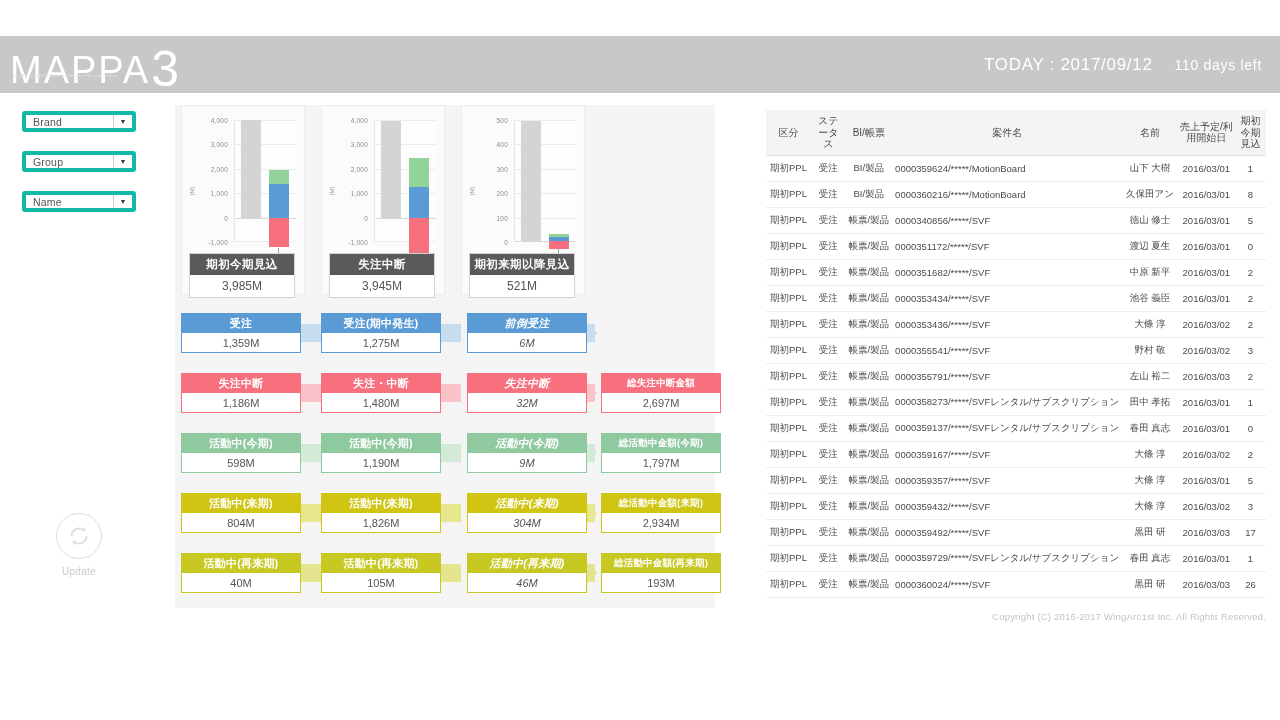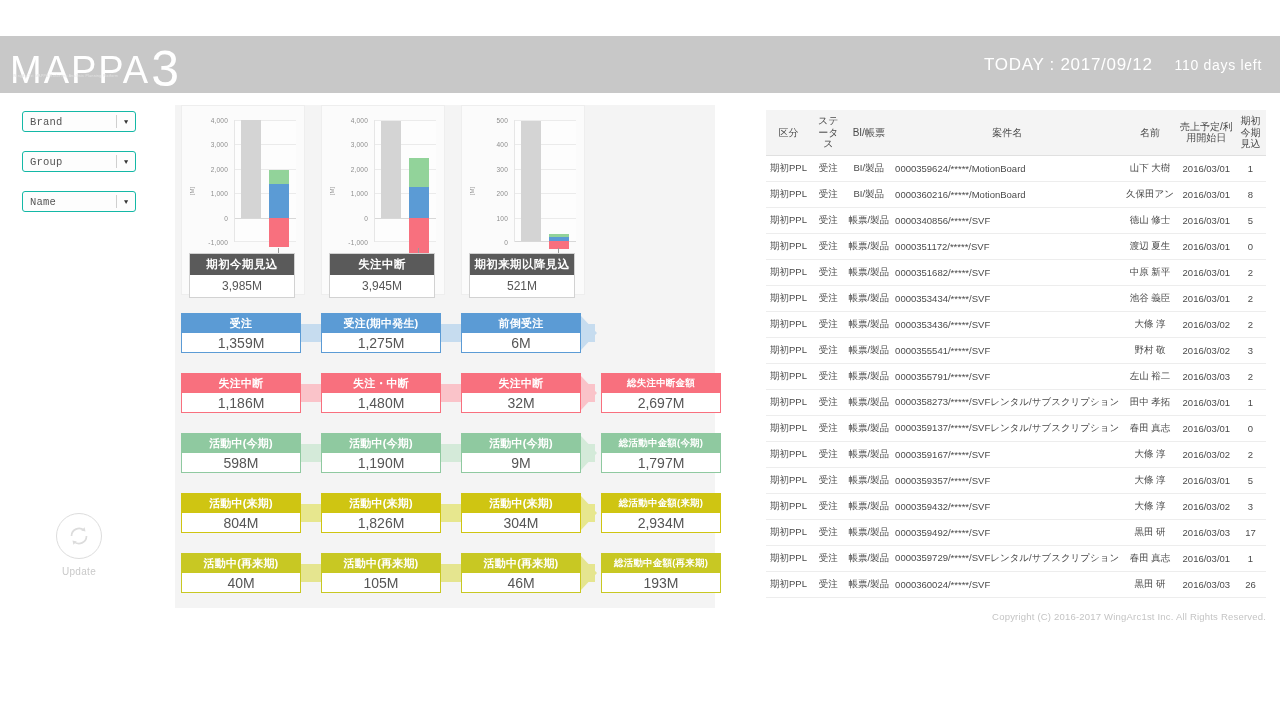--- a/index.html
+++ b/index.html
@@ -34,22 +34,22 @@
     display: flex; align-items: center; gap: 22px;
     color: #ffffff;
   }
   .today-label { font-size: 17px; letter-spacing: .7px; }
   .days-left { font-size: 14px; letter-spacing: .7px; }
 
   
   .sidebar { position: absolute; left: 0; top: 93px; width: 168px; height: 627px; background: #fff; }
   .select-box {
     position: absolute; left: 22px; width: 114px; height: 21px;
-    background: #fdfdfd; border: 1px solid #14b8a6; border-radius: 3px;
-    display: flex; align-items: center; font-family: Liberation Mono, monospace;
+    background: #fdfdfd; border: 4px solid #14b8a6; border-radius: 3px;
+    display: flex; align-items: center;
   }
   .select-box:nth-of-type(1) { top: 18px; }
   .select-label {
     flex: 1; padding-left: 7px; font-size: 10.5px; color: #555; letter-spacing: .2px;
   }
   .select-div { width: 1px; height: 13px; background: #cfcfcf; }
   .select-arrow {
     width: 18px; display: flex; align-items: center; justify-content: center;
     font-size: 7px; color: #333;
   }
@@ -124,25 +124,25 @@
     position: absolute; top: 0; width: 120px; height: 40px;
     border: 1px solid; background: #fff;
   }
   .mbox .mb-head {
     height: 19px; display: flex; align-items: center; justify-content: center;
     color: #fff; font-size: 11px; font-weight: bold; letter-spacing: .2px;
   }
   .mbox .mb-head.small { font-size: 9.5px; }
   .mbox .mb-val {
     height: 19px; display: flex; align-items: center; justify-content: center;
-    font-size: 14px; color: #555;
+    font-size: 11px; color: #555;
   }
   .mbox.col1 { left: 6px; }
   .mbox.col2 { left: 146px; }
-  .mbox.col3 { left: 286px; }
+  .mbox.col3 { left: 292px; font-style: italic; }
   .mbox.col4 { left: 426px; }
 
   .connector { position: absolute; top: 11px; height: 18px; }
   .conn-a { left: 126px; width: 20px; }
   .conn-b { left: 266px; width: 20px; }
   .arrow-head {
     position: absolute; left: 406px; top: 3px; width: 0; height: 0;
     border-top: 17px solid transparent; border-bottom: 17px solid transparent;
   }
   .arrow-tail { position: absolute; left: 406px; top: 11px; width: 14px; height: 18px; }

